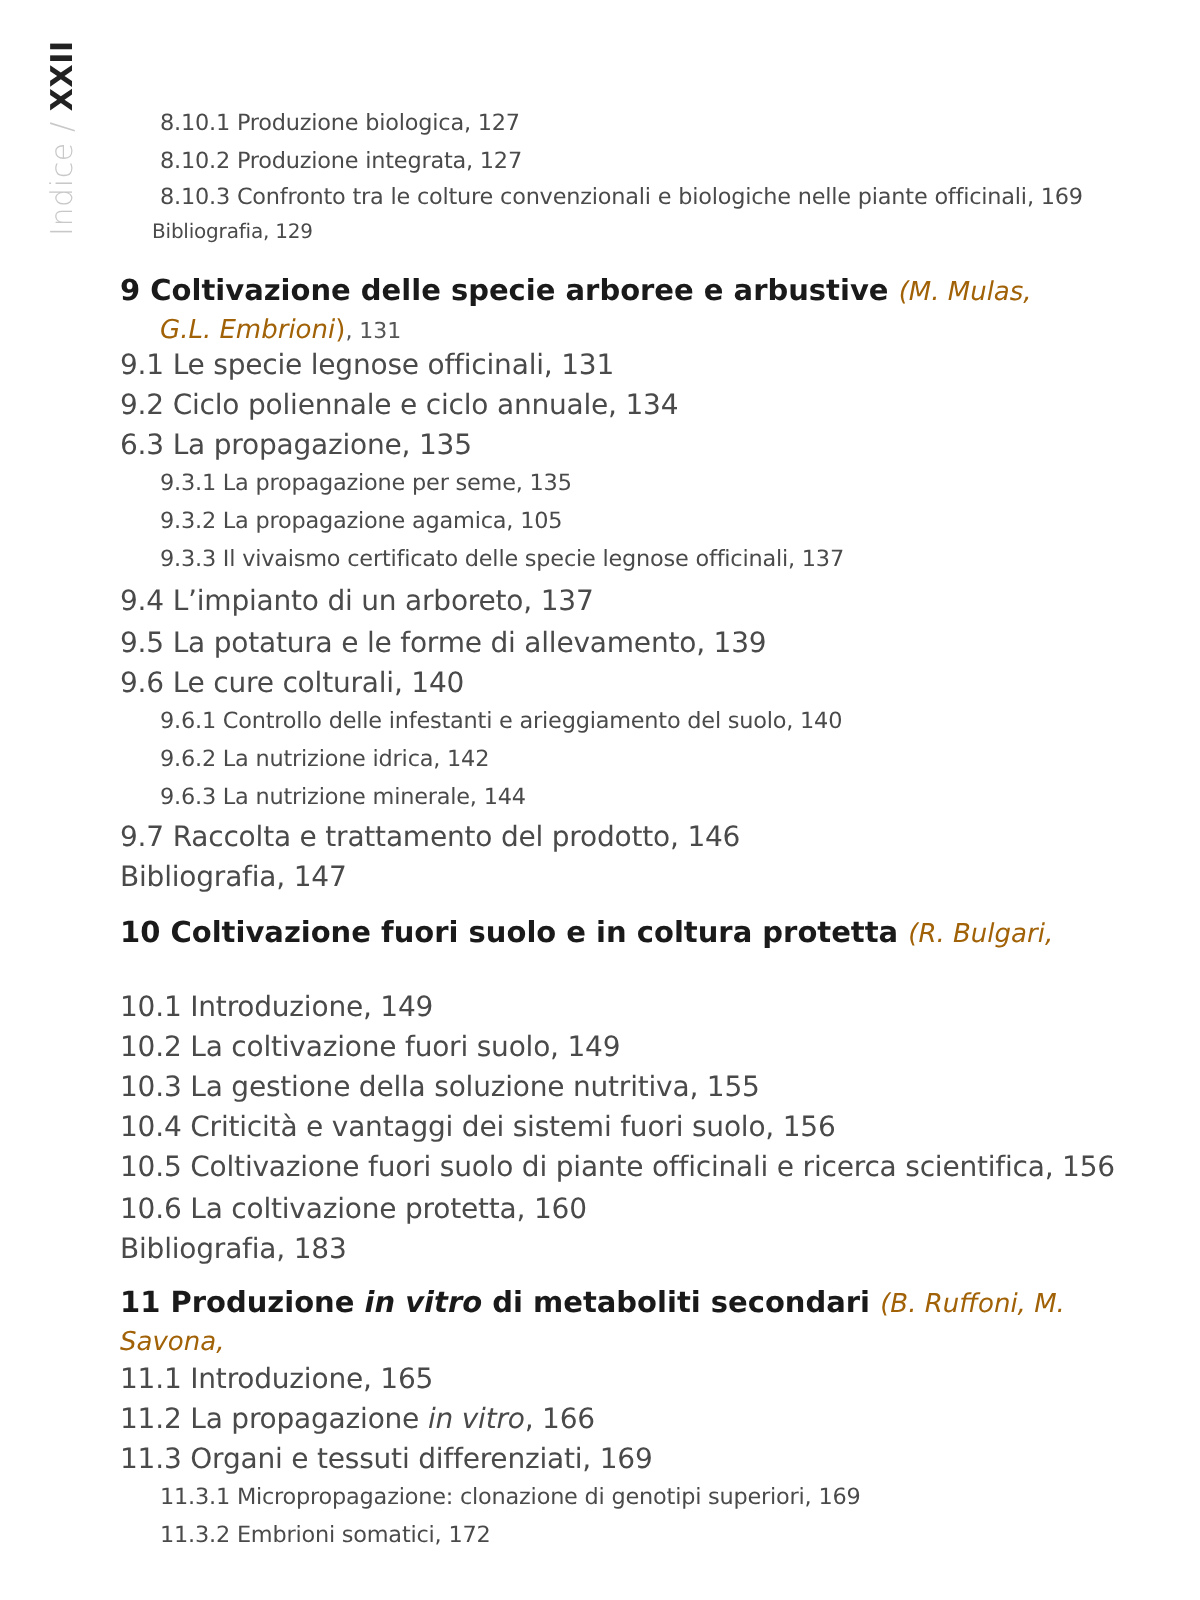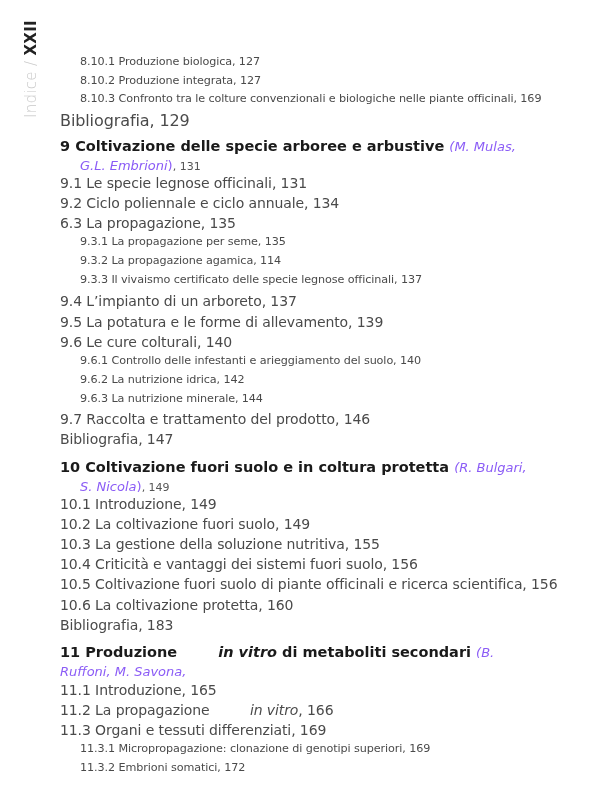--- a/index.html
+++ b/index.html
@@ -9,28 +9,28 @@
   }
   .side-label {
     position:absolute; left:22px; top:118px;
     transform-origin:left top; transform:rotate(-90deg);
     white-space:nowrap; font-size:15px; letter-spacing:0.3px;
   }
   .side-label .light { color:#c8c8c8; font-weight:300; }
   .side-label .num { color:#222; font-weight:bold; }
   .toc { position:absolute; left:60px; top:0; width:520px; }
   .entry { position:absolute; white-space:nowrap; font-size:11.2px; color:#4a4a4a; letter-spacing:-0.1px; }
-  .l1 { left:0; font-size:16px; }
+  .l1 { left:16px; font-size:10px; }
   .l2 { left:0; font-size:14px; }
   .l3 { left:20px; font-size:11.2px; }
   .chap { position:absolute; left:0; font-size:14.5px; font-weight:bold; color:#1a1a1a; line-height:19px; width:480px; }
-  .chap .auth { font-weight:normal; font-style:italic; font-size:13px; color:#8b5cf6; }
+  .chap .auth { font-weight:normal; font-style:italic; font-size:13px; color:#a16207; }
   .chap .pg { font-weight:normal; font-size:11px; color:#555; }
   .chap .cont { display:block; padding-left:20px; }
-  .it { font-style:italic;margin-left:36px; }
+  .it { font-style:italic; }
 </style>
 </head>
 <body>
 
 <div class="side-label">
   <span class="light">Indice</span><span class="light"> / </span><span class="num">XXII</span>
 </div>
 
 <div class="toc">
   <div class="entry l3" style="top:55px">8.10.1 Produzione biologica, 127</div>
@@ -41,35 +41,34 @@
   <div class="chap" style="top:137px">
     <span>9 Coltivazione delle specie arboree e arbustive</span>
     <span class="auth">(M. Mulas,</span>
     <span class="cont"><span class="auth">G.L. Embrioni</span><span class="auth" style="font-style:normal">)</span><span class="pg">, 131</span></span>
   </div>
 
   <div class="entry l2" style="top:175px">9.1 Le specie legnose officinali, 131</div>
   <div class="entry l2" style="top:195px">9.2 Ciclo poliennale e ciclo annuale, 134</div>
   <div class="entry l2" style="top:215px">6.3 La propagazione, 135</div>
   <div class="entry l3" style="top:235px">9.3.1 La propagazione per seme, 135</div>
-  <div class="entry l3" style="top:254px">9.3.2 La propagazione agamica, 114</div>
+  <div class="entry l3" style="top:254px">9.3.2 La propagazione agamica, 105</div>
   <div class="entry l3" style="top:273px">9.3.3 Il vivaismo certificato delle specie legnose officinali, 137</div>
   <div class="entry l2" style="top:293px">9.4 L’impianto di un arboreto, 137</div>
   <div class="entry l2" style="top:314px">9.5 La potatura e le forme di allevamento, 139</div>
   <div class="entry l2" style="top:334px">9.6 Le cure colturali, 140</div>
   <div class="entry l3" style="top:354px">9.6.1 Controllo delle infestanti e arieggiamento del suolo, 140</div>
   <div class="entry l3" style="top:373px">9.6.2 La nutrizione idrica, 142</div>
   <div class="entry l3" style="top:392px">9.6.3 La nutrizione minerale, 144</div>
   <div class="entry l2" style="top:411px">9.7 Raccolta e trattamento del prodotto, 146</div>
   <div class="entry l2" style="top:431px">Bibliografia, 147</div>
 
   <div class="chap" style="top:458px">
     <span>10 Coltivazione fuori suolo e in coltura protetta</span>
     <span class="auth">(R. Bulgari,</span>
-    <span class="cont"><span class="auth">S. Nicola</span><span class="auth" style="font-style:normal">)</span><span class="pg">, 149</span></span>
   </div>
 
   <div class="entry l2" style="top:496px">10.1 Introduzione, 149</div>
   <div class="entry l2" style="top:516px">10.2 La coltivazione fuori suolo, 149</div>
   <div class="entry l2" style="top:536px">10.3 La gestione della soluzione nutritiva, 155</div>
   <div class="entry l2" style="top:556px">10.4 Criticità e vantaggi dei sistemi fuori suolo, 156</div>
   <div class="entry l2" style="top:576px">10.5 Coltivazione fuori suolo di piante officinali e ricerca scientifica, 156</div>
   <div class="entry l2" style="top:597px">10.6 La coltivazione protetta, 160</div>
   <div class="entry l2" style="top:617px">Bibliografia, 183</div>
 

